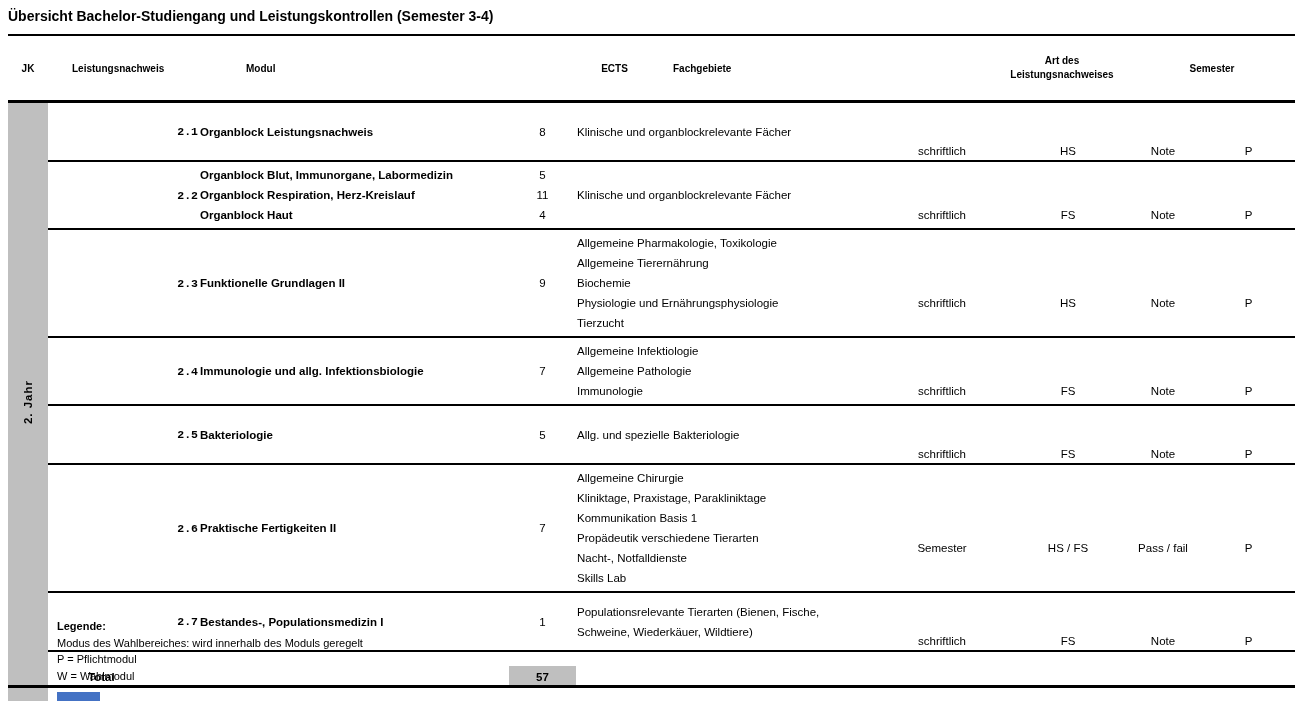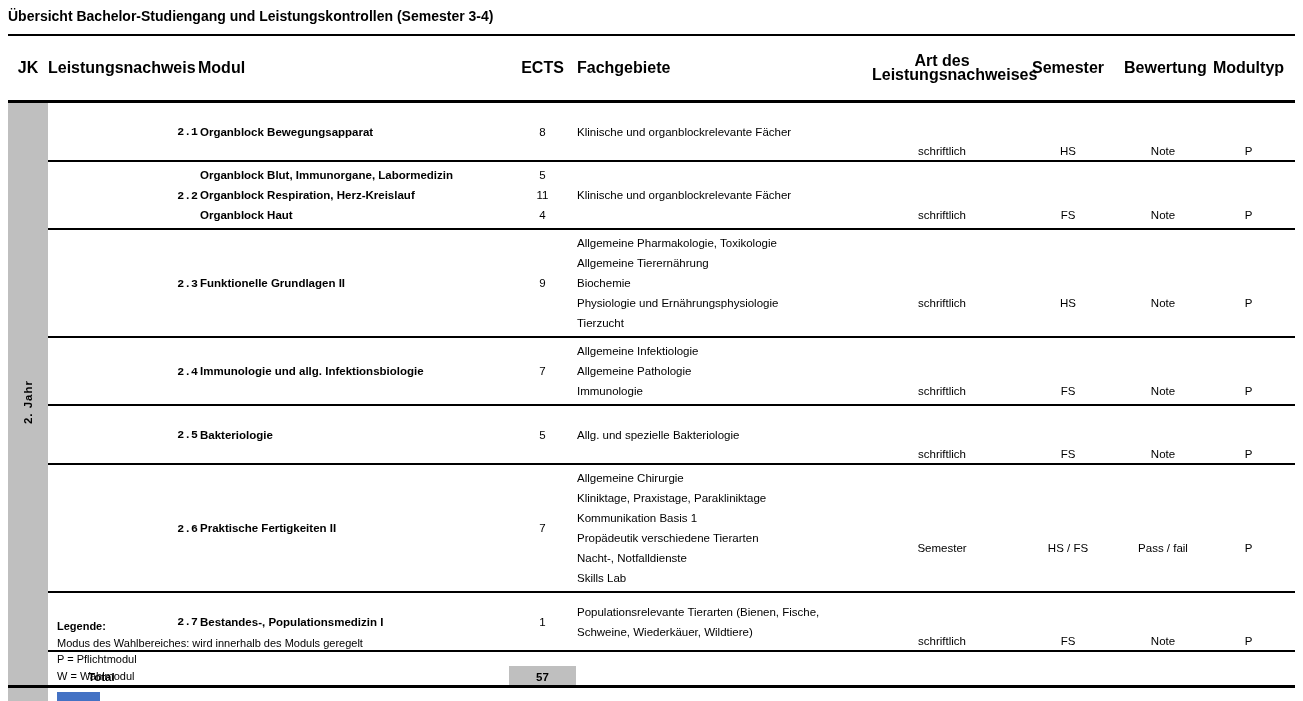--- a/index.html
+++ b/index.html
@@ -6,21 +6,21 @@
   body { font-family:"Liberation Sans", sans-serif; color:#000; }
   .page { position:relative; width:1303px; height:701px; background:#fff; overflow:hidden; }
 
   .title { position:absolute; left:8px; top:8px; font-size:14px; font-weight:bold; white-space:nowrap; }
   .rule { position:absolute; left:8px; width:1287px; border-top:2px solid #000; }
   .rule-title { top:34px; }
   .rule-bottom { top:685px; border-top-width:3px; }
 
   .header { position:absolute; left:8px; top:37px; width:1287px; height:62px;
             display:grid; grid-template-columns:40px 150px 322px 45px 307px 140px 112px 78px 93px;
-            align-items:center; font-weight:bold; font-size:16px; }
+            align-items:center; font-weight:bold; font-size:10px;gap:24px; }
   .header .hc { text-align:center; }
   .header .pad { padding-left:12px; }
   .header .jkh { text-align:center; }
   .art2 { line-height:14px; }
 
   .table { position:absolute; left:8px; top:100px; width:1287px;
            border-top:3px solid #000; border-bottom:2px solid #000; display:flex; }
   .jk-bar { width:40px; display:flex; align-items:center; justify-content:center; }
   .jk-text { writing-mode:vertical-rl; transform:rotate(180deg); font-weight:bold; font-size:11.5px; letter-spacing:1px; }
   .rows { flex:1; }
@@ -69,21 +69,21 @@
 
   <div class="table">
     <div class="jk-bar" id="jk-bar" style="background: rgb(191, 191, 191);">
       <span class="jk-text">2. Jahr</span>
     </div>
     <div class="rows" id="rows">
         <div class="row">
           <div class="nr">2.1</div>
           <div class="modblock">
             <div class="modline">
-              <div class="modname">Organblock Bewegungsapparat</div>
+              <div class="modname">Organblock Leistungsnachweis</div>
               <div class="modects">8</div>
             </div>
           </div>
           <div class="fach">
             <div class="">Klinische und organblockrelevante Fächer</div>
           </div>
           <div class="cc">schriftlich</div>
           <div class="cc">HS</div>
           <div class="cc">Note</div>
           <div class="cc">P</div>

